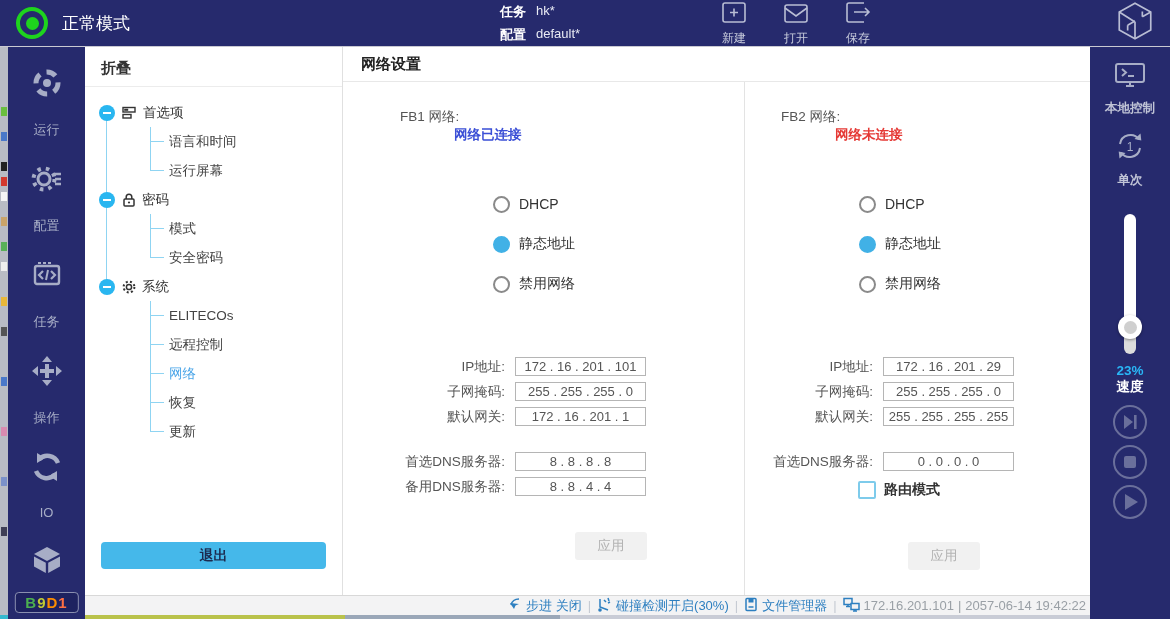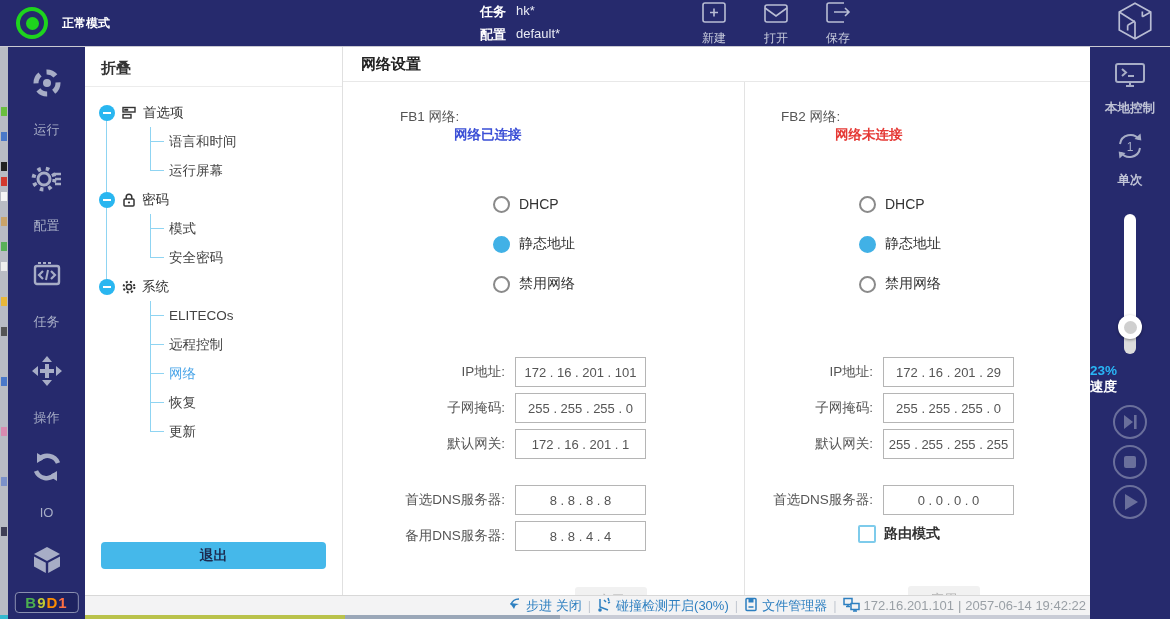--- a/index.html
+++ b/index.html
@@ -8,21 +8,21 @@
 
   
   .edge-strip { position:absolute; left:0; top:47px; width:8px; height:572px; background:#b9bcc4; z-index:0; }
   .edge-strip i { position:absolute; left:1px; width:6px; height:9px; display:block; }
 
   
   .topbar { position:absolute; left:0; top:0; width:1170px; height:47px; background:#262a6d; display:flex; align-items:center; z-index:5; border-bottom:1px solid #c9c9d2; }
   .mode { display:flex; align-items:center; gap:14px; margin-left:16px; cursor:default; }
   .mode-ring { width:32px; height:32px; border:4px solid #1ed41e; border-radius:50%; display:flex; align-items:center; justify-content:center; }
   .mode-dot { width:13px; height:13px; background:#1ed41e; border-radius:50%; }
-  .mode-label { color:#fff; font-weight:bold; font-size:12px; }
+  .mode-label { color:#fff; font-weight:normal; font-size:17px; }
   .task-config { margin-left:370px; display:flex; flex-direction:column; gap:5px; font-size:13px; }
   .tc-row { display:flex; gap:10px; }
   .tc-key { color:#fff; font-weight:bold; }
   .tc-val { color:#e8eaf4; }
   .tb-actions { display:flex; gap:34px; margin-left:140px; }
   .tb-btn { display:flex; flex-direction:column; align-items:center; gap:1px; color:#c7cbdc; font-size:12px; cursor:pointer; }
   .tb-btn svg { stroke:#b9bdd4; fill:none; stroke-width:1.6; }
   .logo { margin-left:auto; margin-right:14px; }
   .logo svg { stroke:#b9bdd4; fill:none; stroke-width:1.6; }
 
@@ -66,40 +66,40 @@
   .col2 .radios { margin-left:114px; }
   .radio-row { display:flex; align-items:center; height:20px; margin-bottom:20px; cursor:pointer; }
   .radio { width:17px; height:17px; border:2px solid #8a8a8a; border-radius:50%; flex:none; background:#fff; }
   .radio.on { background:#41b1e6; border-color:#41b1e6; }
   .rlabel { margin-left:9px; font-size:14px; color:#333; }
   .fields { margin-top:63px; }
   .dnsgroup { margin-top:26px; }
   .frow { display:flex; align-items:center; margin-bottom:6px; }
   .frow label { width:172px; text-align:right; padding-right:10px; font-size:13.5px; color:#555; }
   .col2 .frow label { width:138px; }
-  .frow input { width:131px; height:30px; border:1px solid #b5b5b5; text-align:center; font-size:13px; color:#555; font-family:inherit; background:#fff; }
+  .frow input { width:131px; height:19px; border:1px solid #b5b5b5; text-align:center; font-size:13px; color:#555; font-family:inherit; background:#fff; }
   .cbrow { display:flex; align-items:center; margin:10px 0 0 118px; cursor:pointer; }
   .col2 .cbrow { margin-left:113px; }
   .cb { width:18px; height:18px; border:2px solid #7ecbeb; border-radius:2px; background:#fff; flex:none; }
   .cblabel { margin-left:8px; font-size:14px; font-weight:bold; color:#333; }
   .applyrow { margin-top:36px; }
   .apply { width:72px; height:28px; background:#f1f1f1; border:none; border-radius:3px; color:#b3b3b3; font-size:13.5px; cursor:pointer; font-family:inherit; }
   .col1 .apply { margin-left:232px; }
   .col2 .apply { margin-left:163px; }
   .col2 .applyrow { margin-top:43px; }
 
   
   .rsidebar { position:absolute; left:1090px; top:47px; width:80px; height:572px; background:#262a6d; z-index:4; }
   .rs-group { position:absolute; left:0; width:80px; display:flex; flex-direction:column; align-items:center; gap:5px; cursor:pointer; }
   .rs-group svg { stroke:#a7adc6; fill:none; stroke-width:2; }
   .rs-lbl { color:#c0c4d6; font-size:12.5px; font-weight:bold; }
   .slider-track { position:absolute; left:50%; top:167px; transform:translateX(-50%); width:12px; height:140px; border-radius:6px; background:linear-gradient(#ffffff 0 78%, #dcdcdc 78%); cursor:pointer; }
   .slider-thumb { position:absolute; left:50%; top:268px; transform:translateX(-50%); width:24px; height:24px; border-radius:50%; background:#fff; display:flex; align-items:center; justify-content:center; cursor:grab; box-shadow:0 1px 3px rgba(0,0,0,.4); }
   .slider-thumb i { width:13px; height:13px; border-radius:50%; background:#cfcfcf; display:block; }
-  .speed { position:absolute; left:0; width:80px; top:316px; line-height:16px; }
+  .speed { position:absolute; left:0; width:80px; top:316px; text-align:center; line-height:16px; }
   .speed .pct { color:#29b6f6; font-size:13.5px; font-weight:bold; display:block; }
   .speed .sl { color:#fff; font-size:13.5px; font-weight:bold; display:block; }
   .pb-btn { position:absolute; left:50%; transform:translateX(-50%); width:36px; height:36px; cursor:pointer; }
   .pb-btn svg { stroke:#6a6f9b; fill:none; stroke-width:2; }
   .pb-btn svg .fillpart { fill:#6a6f9b; stroke:none; }
 
   
   .statusbar { position:absolute; left:85px; top:595px; width:1005px; height:20px; background:#f3f3f4; border-top:1px solid #d8d8d8; display:flex; align-items:center; justify-content:flex-end; gap:6px; font-size:13px; padding-right:4px; z-index:3; }
   .sb-item { display:flex; align-items:center; gap:4px; color:#2d7fc0; cursor:pointer; }
   .sb-item svg { stroke:#2d7fc0; fill:none; stroke-width:1.5; }

